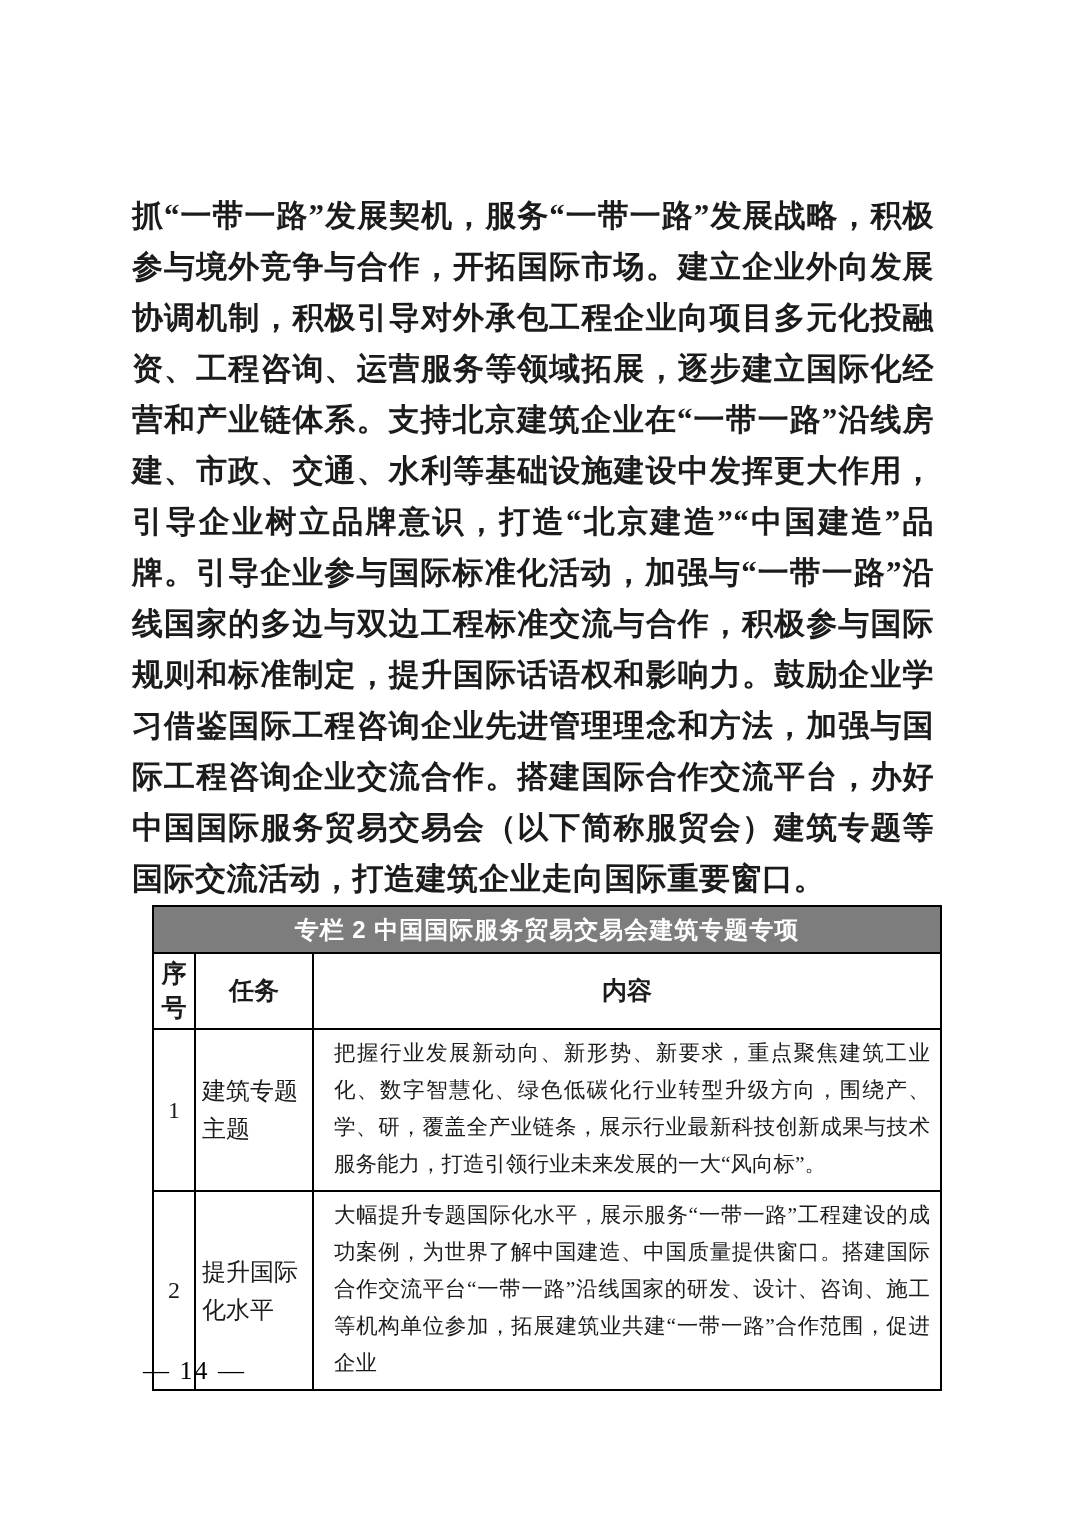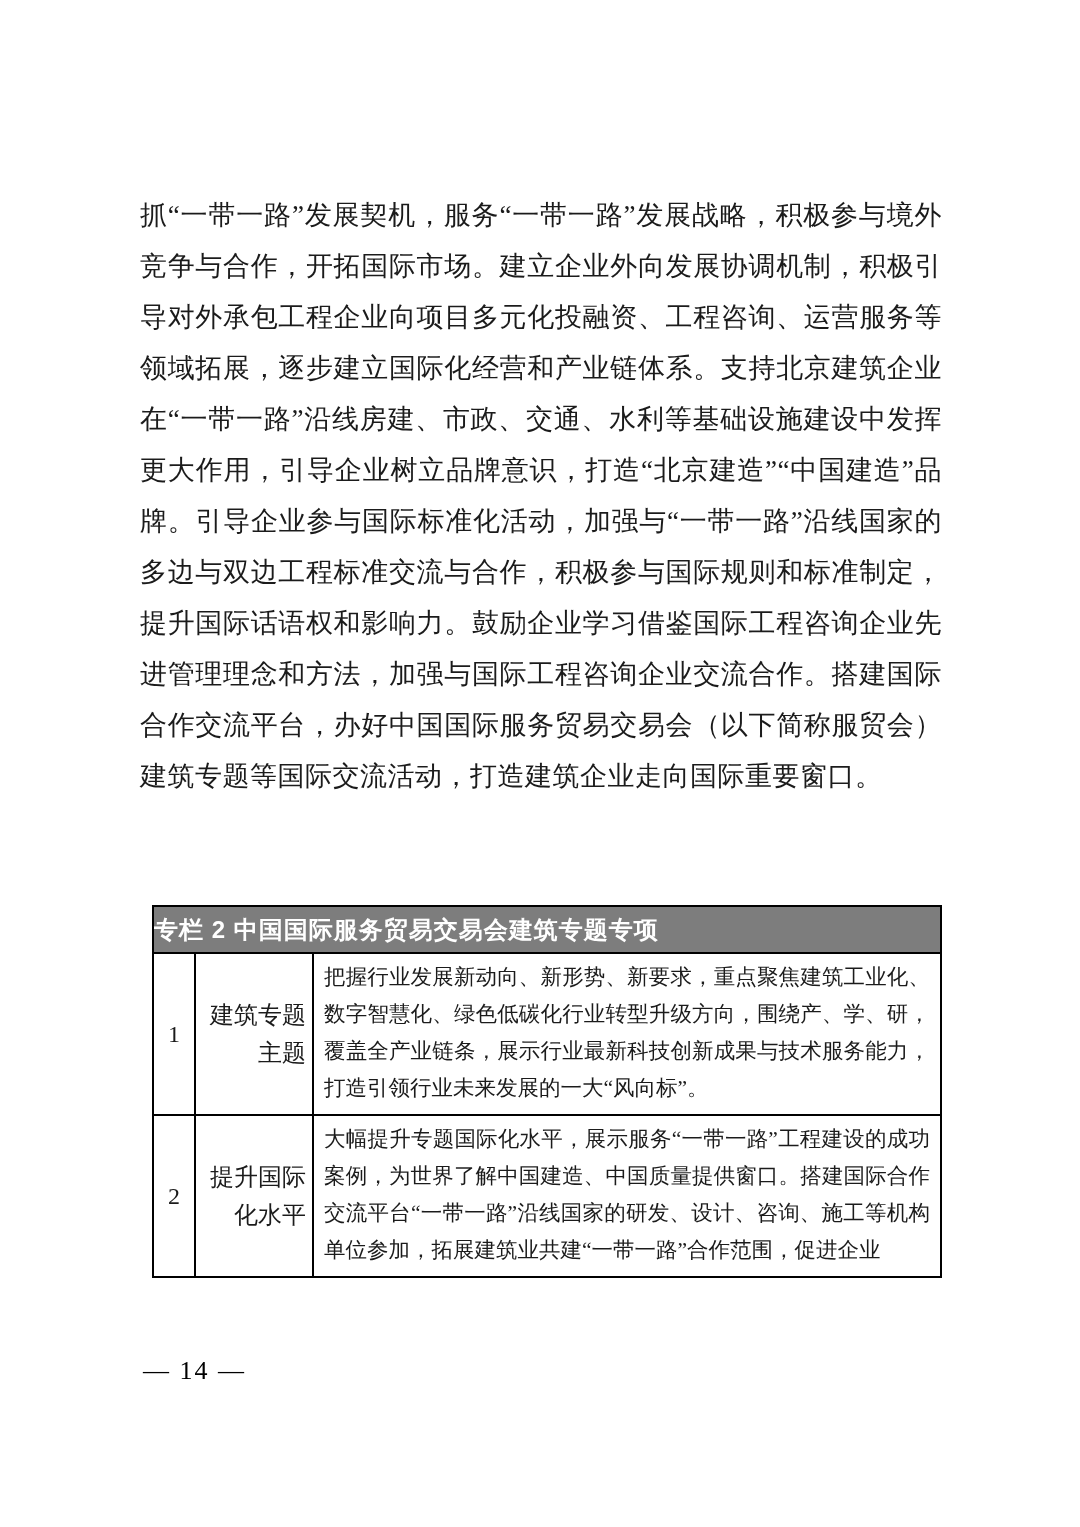--- a/index.html
+++ b/index.html
@@ -13,28 +13,29 @@
     width: 1080px;
     height: 1527px;
     overflow: hidden;
     font-family: "Liberation Serif", "DejaVu Serif", serif;
     color: #1b1b1b;
   }
 
   
   .para {
     position: absolute;
-    left: 140px;
+    left: 132px;
     top: 190px;
     width: 802px;
-    font-size: 27px;
+    font-size: 31px;
     line-height: 51px;
     text-align: justify;
     text-justify: inter-character;
     letter-spacing: 0.5px;
+    font-weight: bold;
   }
 
   
   table.box-table {
     position: absolute;
     left: 152px;
     top: 905px;
     width: 788px;
     border-collapse: collapse;
     table-layout: fixed;
@@ -43,55 +44,55 @@
   table.box-table td {
     border: 2px solid #000000;
   }
   .tbl-title {
     background: #7d7d7d;
     color: #ffffff;
     font-family: "Liberation Sans", "DejaVu Sans", sans-serif;
     font-weight: bold;
     font-size: 24px;
     height: 47px;
-    text-align: left;
+    text-align: center;
     vertical-align: middle;
     letter-spacing: 1px;
   }
   .head-row th {
     font-size: 25px;
     font-weight: bold;
     text-align: center;
     vertical-align: middle;
     height: 76px;
     line-height: 34px;
     padding: 2px;
     font-family: "Liberation Serif", "DejaVu Serif", serif;
   }
   .head-no { word-break: break-all; }
   .cell-no {
     text-align: center;
     vertical-align: middle;
     font-size: 24px;
   }
   .cell-task {
-    text-align: right;
+    text-align: left;
     vertical-align: middle;
     font-size: 24px;
     line-height: 38px;
     padding: 4px 6px;
     word-break: break-all;
   }
   .cell-content {
     font-size: 21.5px;
     line-height: 37px;
     text-align: justify;
     text-justify: inter-character;
     vertical-align: middle;
-    padding: 5px 10px 7px 10px;
+    padding: 5px 10px 7px 20px;
   }
 
   
   .page-num {
     position: absolute;
     left: 143px;
     top: 1356px;
     font-size: 26px;
     letter-spacing: 2px;
     color: #000000;
@@ -107,20 +108,25 @@
   <table class="box-table">
     <colgroup>
       <col style="width:42px">
       <col style="width:118px">
       <col style="width:628px">
     </colgroup>
     <tbody>
         <tr>
       <th class="tbl-title" colspan="3">专栏 2  中国国际服务贸易交易会建筑专题专项</th>
     </tr>
+    <tr class="head-row">
+      <th class="head-no">序号</th>
+      <th>任务</th>
+      <th>内容</th>
+    </tr>
     <tr>
       <td class="cell-no">1</td>
       <td class="cell-task">建筑专题主题</td>
       <td class="cell-content">把握行业发展新动向、新形势、新要求，重点聚焦建筑工业化、数字智慧化、绿色低碳化行业转型升级方向，围绕产、学、研，覆盖全产业链条，展示行业最新科技创新成果与技术服务能力，打造引领行业未来发展的一大“风向标”。</td>
     </tr>
     <tr>
       <td class="cell-no">2</td>
       <td class="cell-task">提升国际化水平</td>
       <td class="cell-content">大幅提升专题国际化水平，展示服务“一带一路”工程建设的成功案例，为世界了解中国建造、中国质量提供窗口。搭建国际合作交流平台“一带一路”沿线国家的研发、设计、咨询、施工等机构单位参加，拓展建筑业共建“一带一路”合作范围，促进企业</td>
     </tr>

